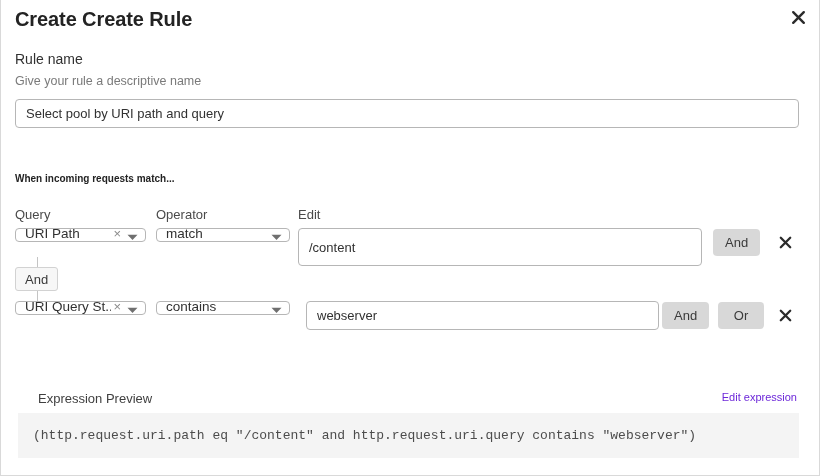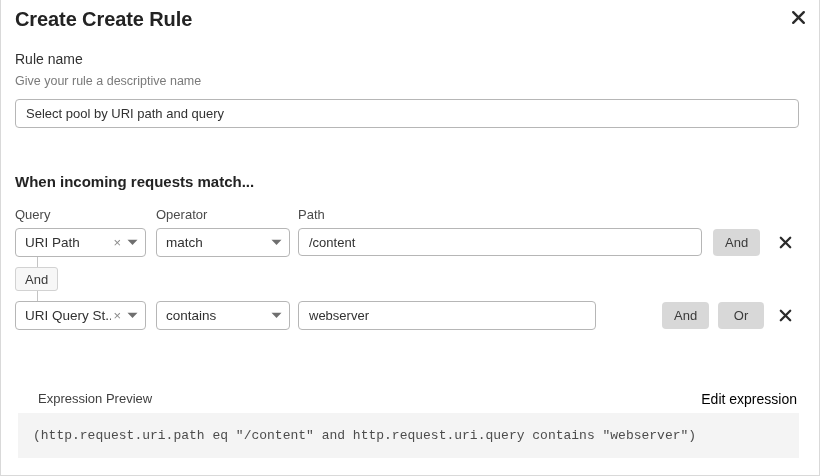--- a/index.html
+++ b/index.html
@@ -70,21 +70,21 @@
   }
   #rule-name-input {
     left: 14px; top: 99px;
     width: 784px; height: 29px;
   }
 
   
   .section-heading {
     position: absolute;
     left: 14px; top: 173px;
-    font-size: 15px;
+    font-size: 10px;
     font-weight: bold;
     color: #232323;
   }
 
   
   .col-head {
     position: absolute;
     top: 207px;
     font-size: 13px;
     color: #4a4a4a;
@@ -100,23 +100,23 @@
     height: 31px;
   }
   #cond-row-0 { top: 228px; }
   #cond-row-1 { top: 301px; }
 
   .select-box {
     position: absolute;
     border: 1px solid #b6b6b6;
     border-radius: 4px;
     background: #fff;
-    height: 29px;
+    height: 14px;
     display: flex;
-    align-items: center;
+    align-items: flex-end;
     cursor: pointer;
   }
   .select-box .sel-text {
     flex: 1;
     font-size: 13.5px;
     color: #313131;
     padding-left: 9px;
     white-space: nowrap;
     overflow: hidden;
   }
@@ -130,22 +130,22 @@
   .caret {
     width: 18px;
     display: flex; align-items: center; justify-content: center;
     padding-right: 7px;
   }
   .caret svg { display: block; }
 
   .sel-field    { left: 14px;  width: 131px; }
   .sel-operator { left: 155px; width: 134px; }
 
-  .val-input.v0 { left: 297px; width: 404px; height: 28px; }
-  .val-input.v1 { left: 297px; width: 298px; height: 29px; }
+  .val-input.v0 { left: 297px; width: 404px; height: 38px; }
+  .val-input.v1 { left: 305px; width: 353px; height: 29px; }
 
   
   .logic-btn {
     position: absolute;
     height: 27px;
     min-width: 46px;
     background: #d8d8d8;
     border: none;
     border-radius: 4px;
     font-family: "Liberation Sans", sans-serif;
@@ -196,22 +196,22 @@
   .expr-label {
     position: absolute;
     left: 17px; top: 391px;
     font-size: 13px;
     color: #3f3f3f;
     margin-left: 20px;
   }
   .expr-edit-link {
     position: absolute;
     right: 22px; top: 391px;
-    font-size: 14px;
-    color: #000000;
+    font-size: 11px;
+    color: #6d28d9;
     cursor: pointer;
     text-decoration: none;
   }
   .expr-code {
     position: absolute;
     left: 17px; top: 413px;
     width: 781px; height: 45px;
     background: #f4f4f4;
     display: flex;
     align-items: center;
@@ -237,21 +237,21 @@
   </div>
 
   <div class="field-label" id="rule-name-label">Rule name</div>
   <div class="field-help" id="rule-name-help">Give your rule a descriptive name</div>
   <input class="text-input" id="rule-name-input" type="text" value="Select pool by URI path and query" style="">
 
   <div class="section-heading">When incoming requests match...</div>
 
   <div class="col-head c-field">Query</div>
   <div class="col-head c-operator">Operator</div>
-  <div class="col-head c-value">Path</div>
+  <div class="col-head c-value">Edit</div>
 
   <div class="cond-row" id="cond-row-0">
 
     <div class="select-box sel-field">
       <span class="sel-text">URI Path</span>
       <span class="select-clear">×</span>
       <span class="caret">
         <svg width="11" height="7" viewBox="0 0 11 7" aria-hidden="true">
           <path d="M0.5 0.8 L5.5 6.0 L10.5 0.8 Z" fill="#6f6f6f"></path>
         </svg>

